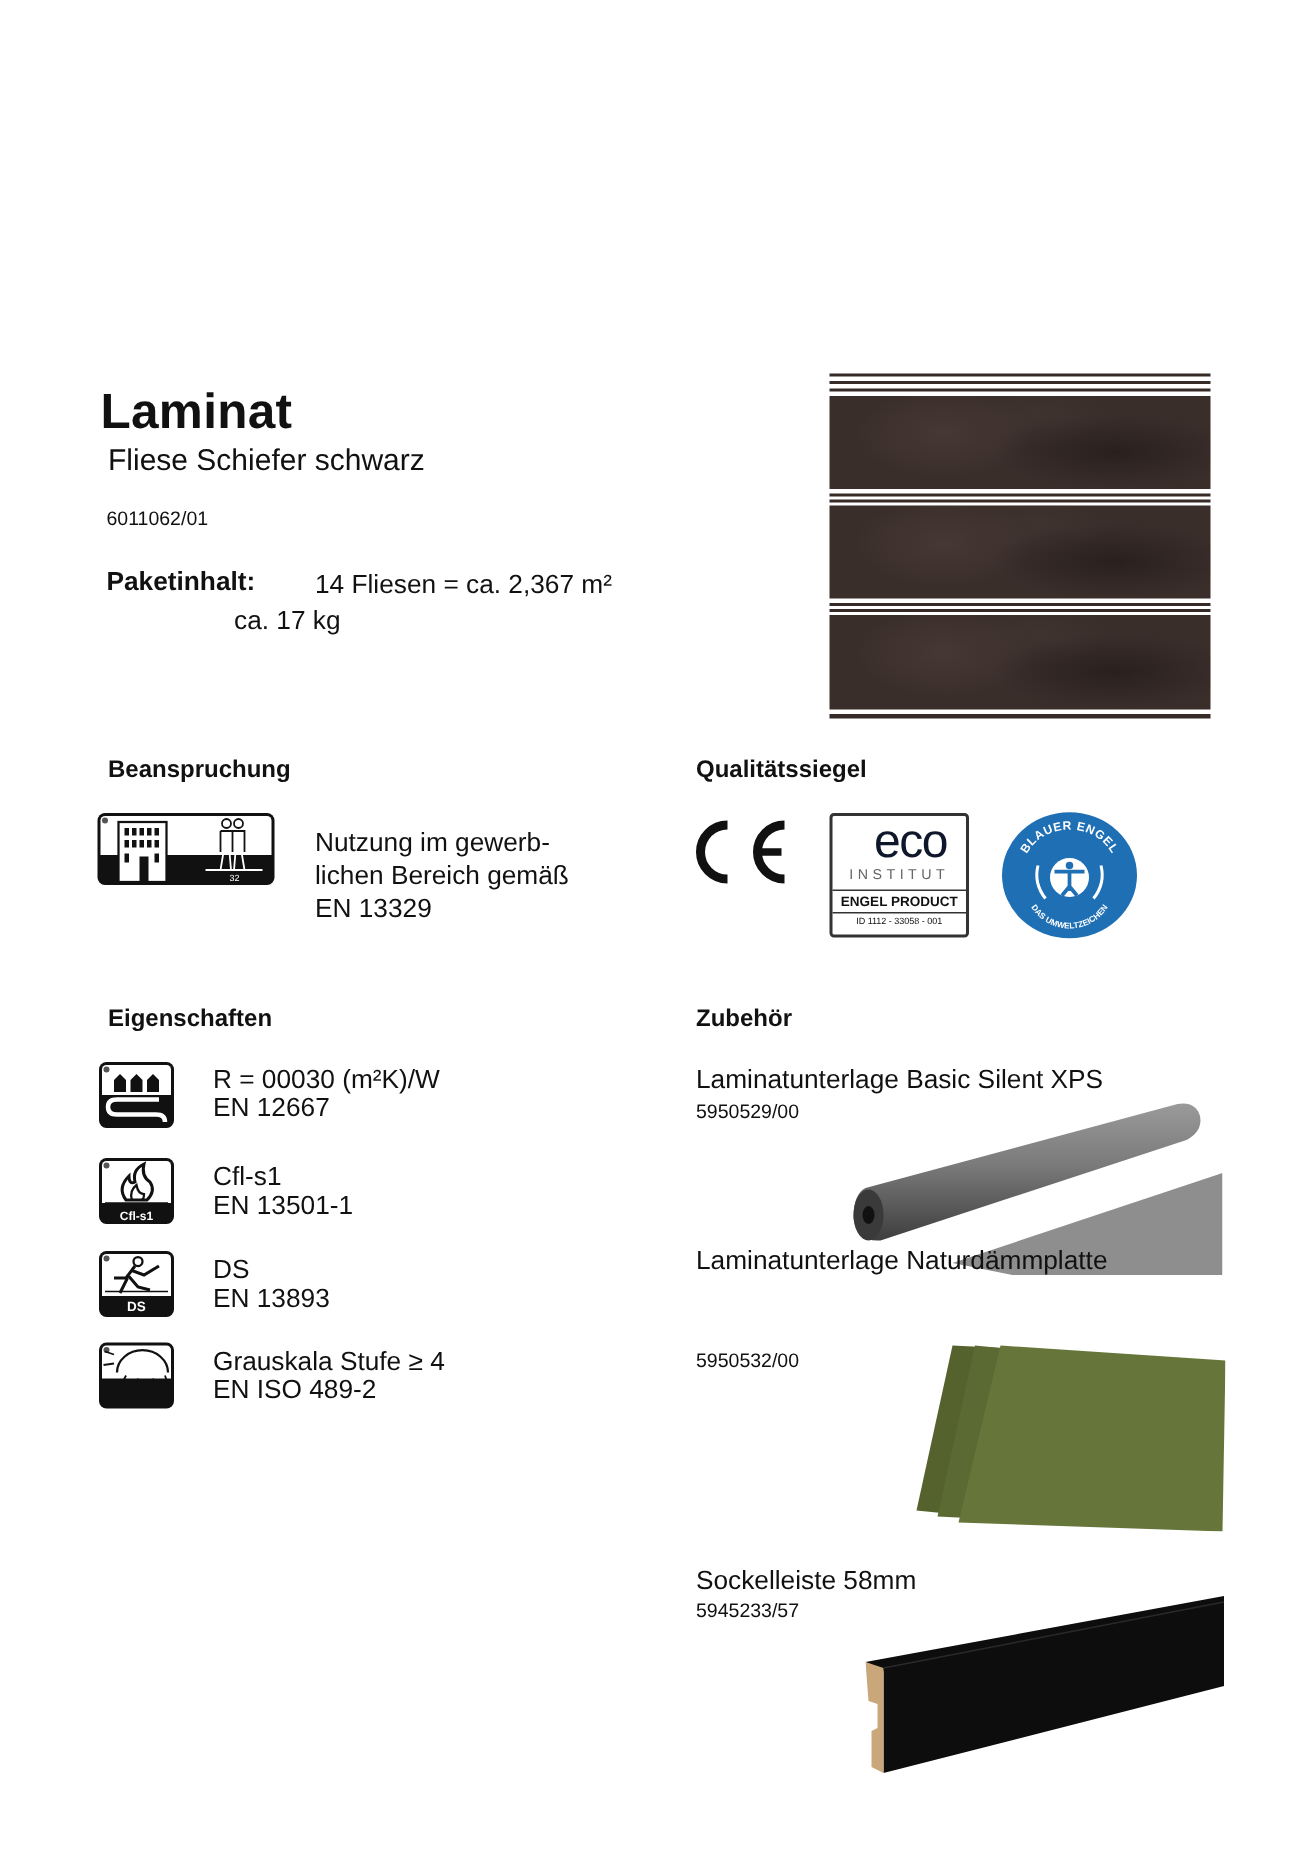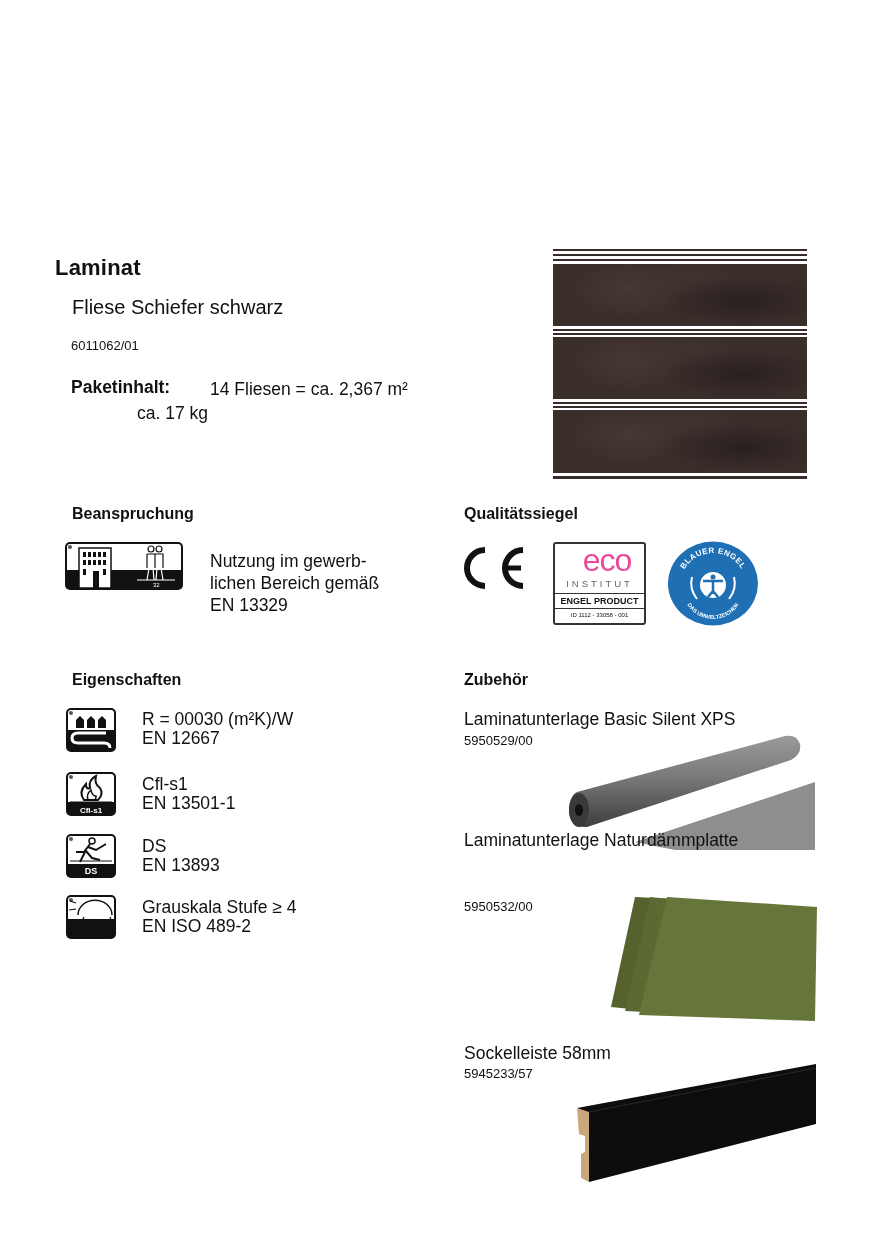--- a/index.html
+++ b/index.html
@@ -1,30 +1,30 @@
 <!DOCTYPE html>
 <html><head>
 <meta charset="utf-8">
 <style>
   * { margin: 0; padding: 0; box-sizing: border-box; }
   html, body { width: 877px; height: 1239px; background: #ffffff; overflow: hidden; }
   body { position: relative; font-family: "Liberation Sans", "DejaVu Sans", sans-serif; color: #111; }
   .abs { position: absolute; }
 
-  .title { left: 55px; top: 255px; font-size: 22px; font-weight: bold; letter-spacing: 0.2px; }
+  .title { left: 67px; top: 255px; font-size: 33px; font-weight: bold; letter-spacing: 0.2px; }
   .subtitle { left: 72px; top: 296px; font-size: 20px; }
   .artnr { left: 71px; top: 338px; font-size: 13px; }
 
   .specs { left: 71px; top: 376px; font-size: 17.5px; line-height: 20px; }
   .spec-row { display: flex; }
   .spec-label { width: 139px; font-weight: bold; }
   .spec-val { flex: 1; white-space: nowrap; }
   .spec-row.pak { margin-top: 1px; }
   .spec-row.pak .spec-val { line-height: 24px; }
-  .spec-extra { margin-left: 66px; line-height: 24px; }
+  .spec-extra { margin-left: 85px; line-height: 24px; }
 
   
   .tile { left: 553px; top: 249px; width: 254px; height: 230px; background: #fff; }
   .tile .band { position: absolute; left: 0; width: 254px; background: #372b28; }
   .tile .slab { position: absolute; left: 0; width: 254px;
     background:
       radial-gradient(ellipse 60px 30px at 30% 40%, rgba(80,64,60,0.55), transparent),
       radial-gradient(ellipse 80px 25px at 75% 60%, rgba(25,18,17,0.5), transparent),
       radial-gradient(ellipse 50px 20px at 55% 20%, rgba(70,58,55,0.4), transparent),
       #3a2e2b; }
@@ -110,21 +110,21 @@
 
 <div class="abs h2" style="left:464px;top:505px;">Qualitätssiegel</div>
 <div class="abs" style="left:459px;top:546px;width:68px;height:44px;">
   <svg width="68" height="44">
     <path d="M26 4 A18 18 0 1 0 26 40" fill="none" stroke="#111" stroke-width="6"></path>
     <path d="M64 4 A18 18 0 1 0 64 40" fill="none" stroke="#111" stroke-width="6"></path>
     <line x1="46" y1="22" x2="62" y2="22" stroke="#111" stroke-width="5"></line>
   </svg>
 </div>
 <div class="abs" style="left:553px;top:542px;width:93px;height:83px;border:2px solid #333;border-radius:3px;background:#fff;">
-  <div style="position:absolute;left:0;right:0;top:-2px;text-align:center;font-size:32px;color:#ec4899;font-family:'Liberation Sans',sans-serif;letter-spacing:-1px;padding-left:15px;">eco</div>
+  <div style="position:absolute;left:0;right:0;top:-2px;text-align:center;font-size:32px;color:#0f172a;font-family:'Liberation Sans',sans-serif;letter-spacing:-1px;padding-left:15px;">eco</div>
   <div style="position:absolute;left:0;right:0;top:34px;text-align:center;font-size:9.5px;color:#666;letter-spacing:3px;">INSTITUT</div>
   <div style="position:absolute;left:0;right:0;top:49px;border-top:1.5px solid #333;border-bottom:1.5px solid #333;text-align:center;font-size:9px;font-weight:bold;line-height:14px;">ENGEL PRODUCT</div>
   <div style="position:absolute;left:0;right:0;top:66px;text-align:center;font-size:6px;line-height:11px;">ID 1112 - 33058 - 001</div>
 </div>
 <div class="abs" style="left:667px;top:541px;width:92px;height:85px;">
   <svg width="92" height="85">
     <ellipse cx="46" cy="42.5" rx="45" ry="42" fill="#1f6fb5"></ellipse>
     <defs>
       <path id="arcTop" d="M14 42 A32 30 0 0 1 78 42"></path>
       <path id="arcBot" d="M16 48 A30 30 0 0 0 76 48"></path>

